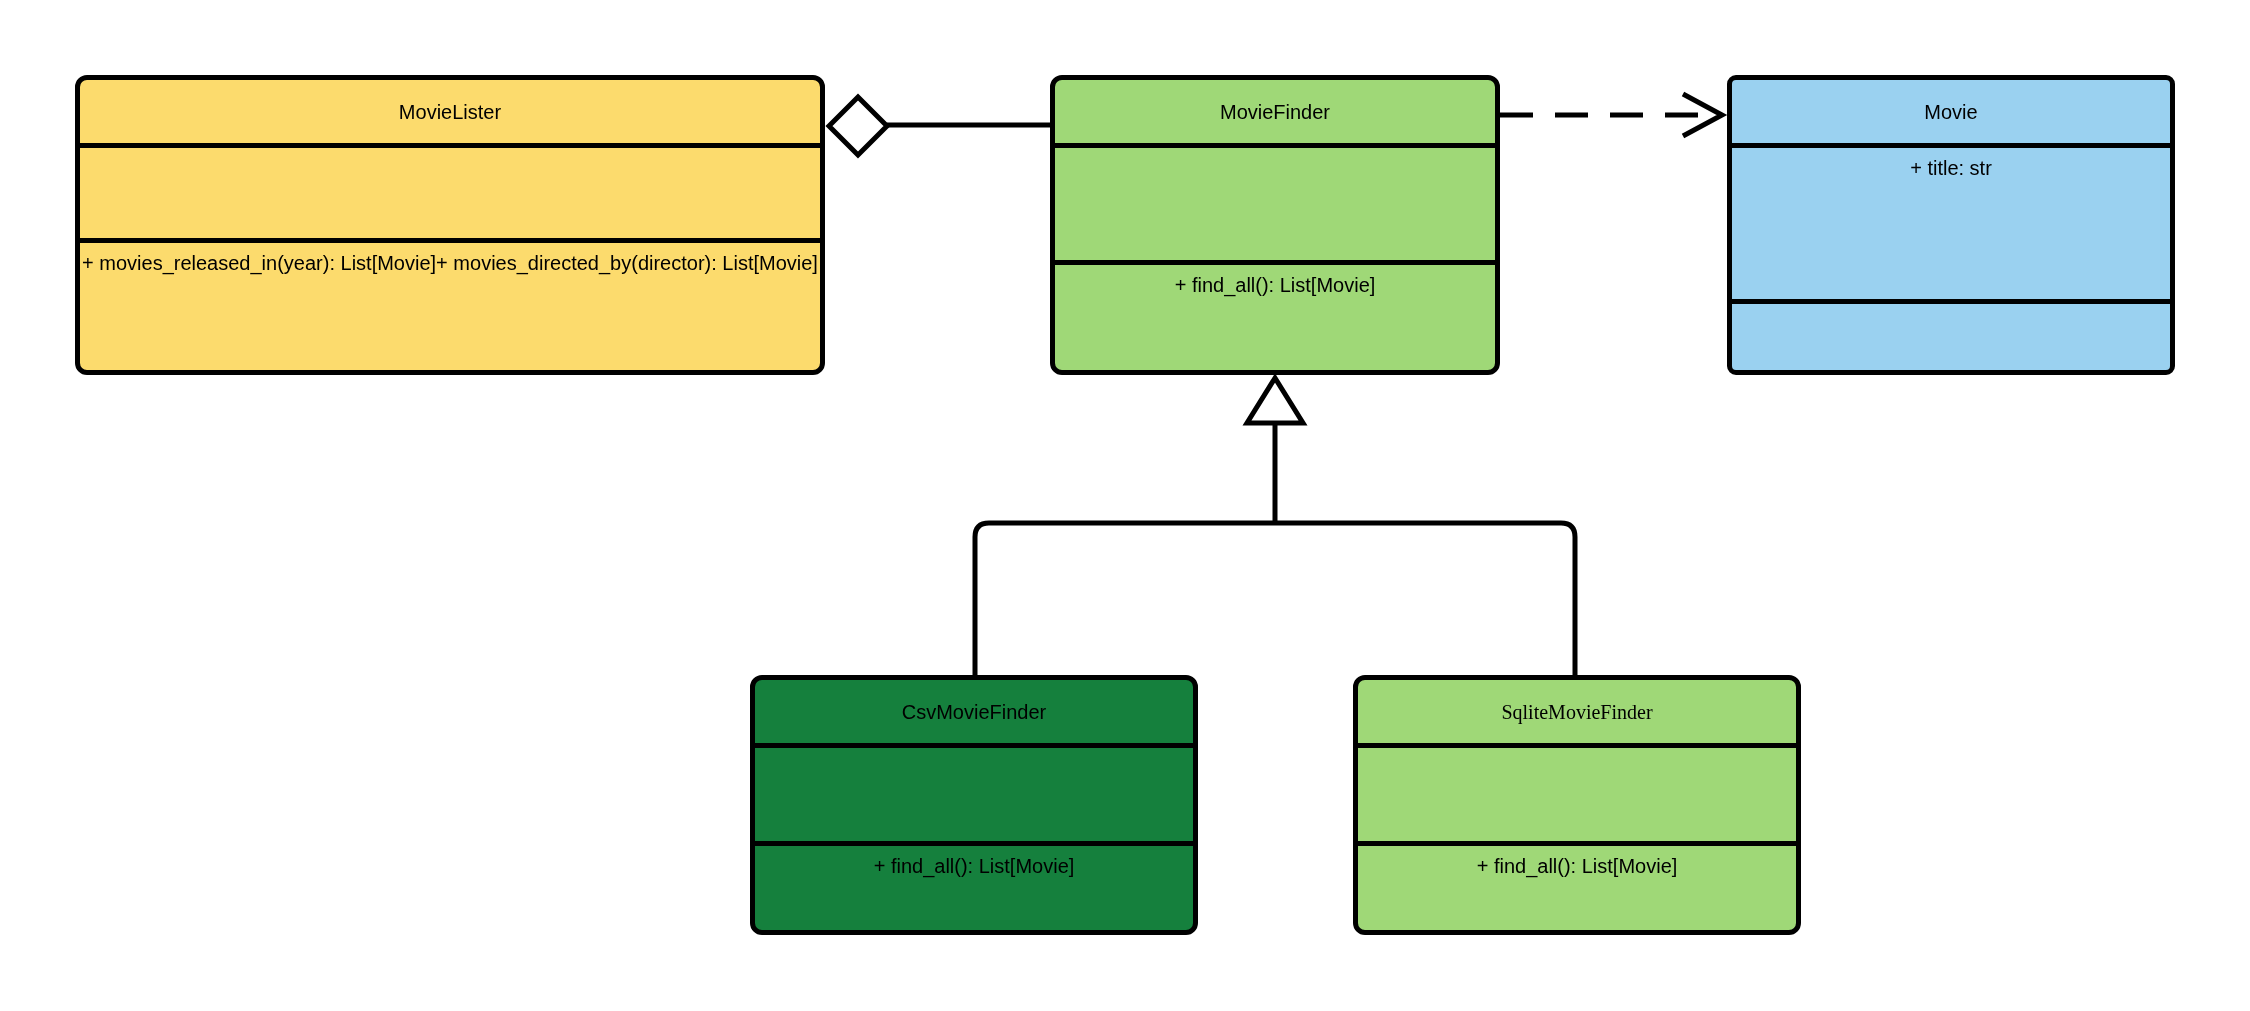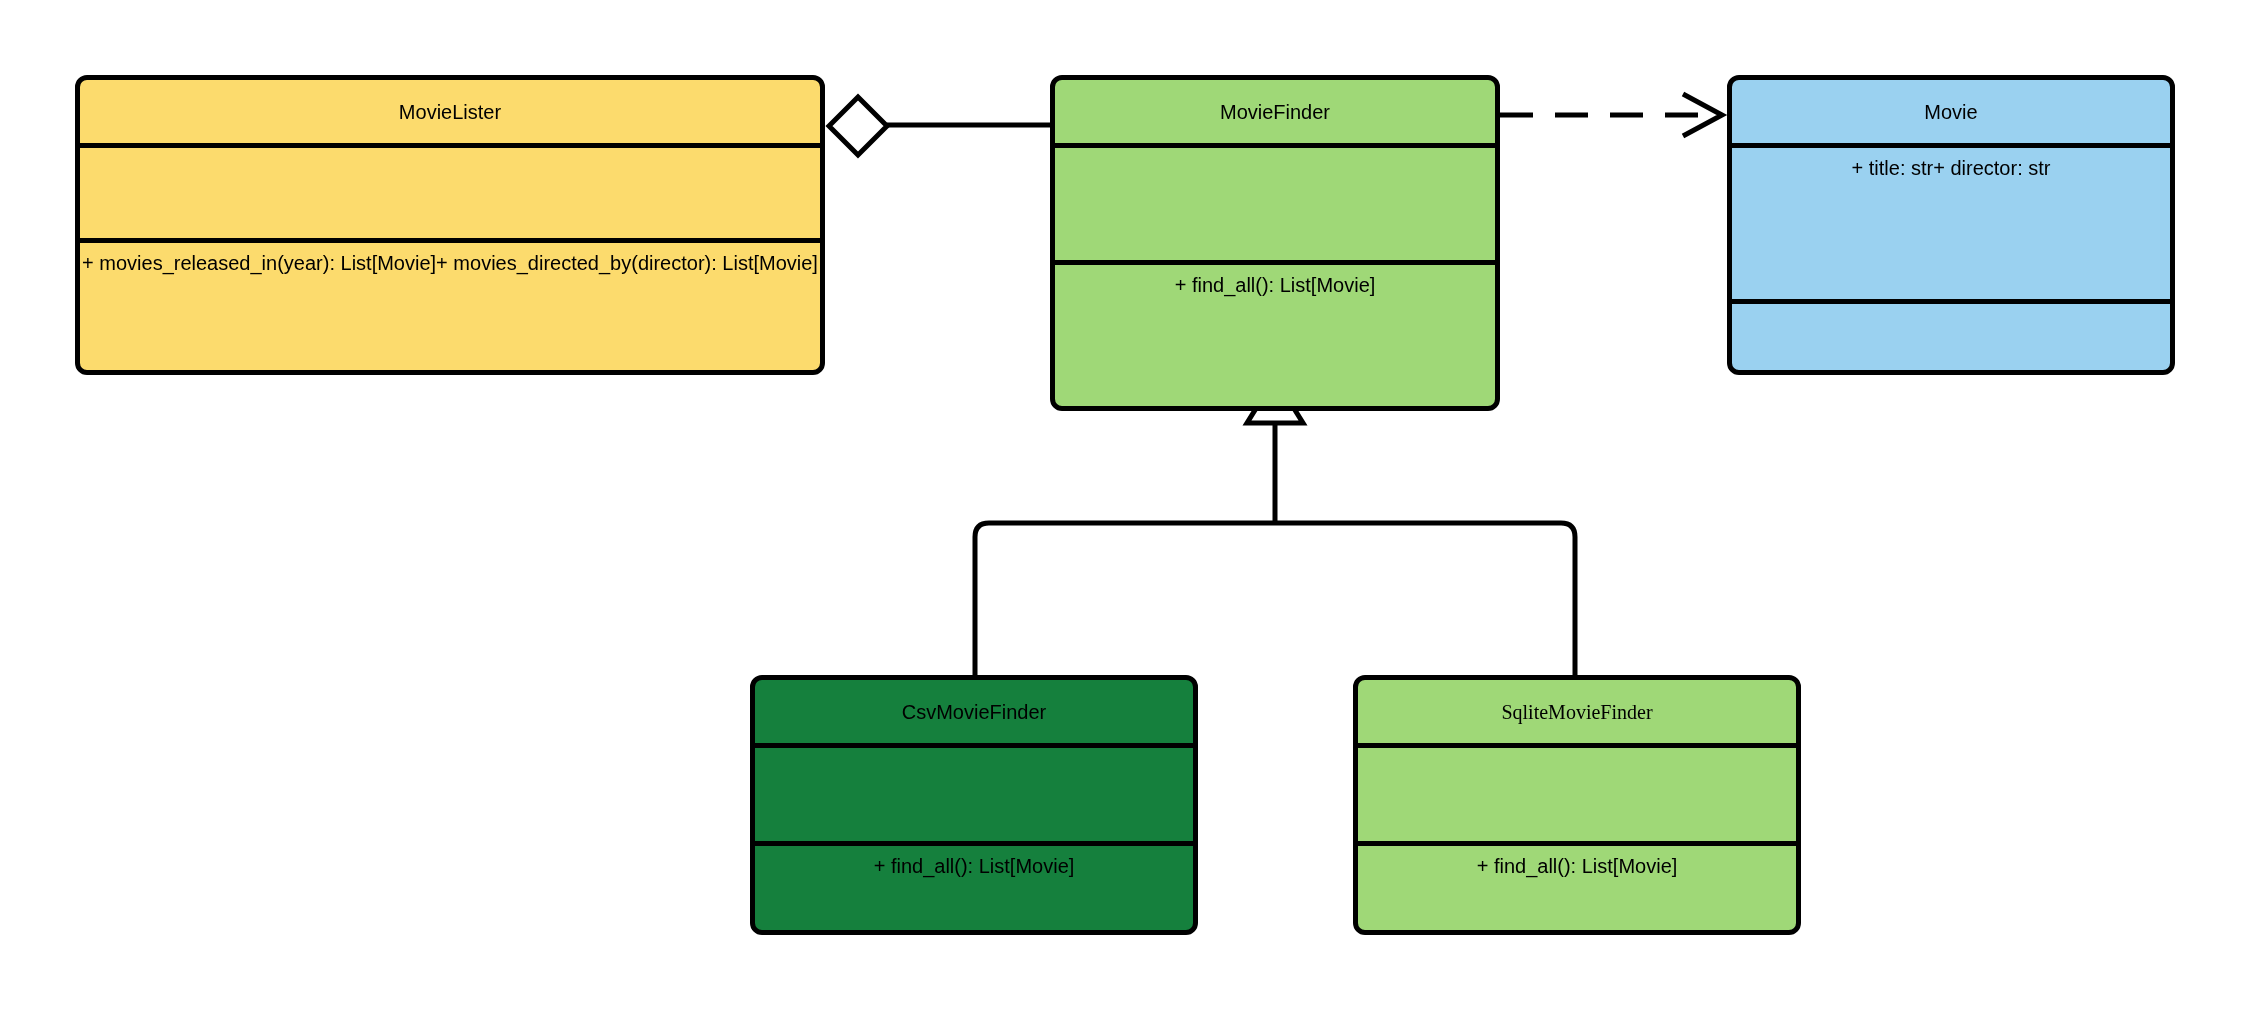--- a/index.html
+++ b/index.html
@@ -79,33 +79,32 @@
 
   <div class="uml-class" style="left: 75px; top: 75px; width: 750px; height: 300px; background: rgb(252, 219, 109);">
     <div class="uml-header" style="height:63px;">MovieLister</div>
     <div class="uml-compartment" style="height:95px;"></div>
     <div class="uml-compartment" style="height:132px;">
       <div class="uml-member">+ movies_released_in(year): List[Movie]</div>
       <div class="uml-member">+ movies_directed_by(director): List[Movie]</div>
     </div>
   </div>
 
-  <div class="uml-class" style="left: 1050px; top: 75px; width: 450px; height: 336px; background: rgb(159, 216, 119);">
+  <div class="uml-class" style="left: 1050px; top: 75px; width: 450px; height: 300px; background: rgb(159, 216, 119);">
     <div class="uml-header" style="height:63px;">MovieFinder</div>
     <div class="uml-compartment" style="height:117px;"></div>
     <div class="uml-compartment" style="height:110px;">
       <div class="uml-member">+ find_all(): List[Movie]</div>
     </div>
   </div>
 
-  <div class="uml-class" style="left: 1727px; top: 75px; width: 448px; height: 300px; background: rgb(154, 209, 240);">
+  <div class="uml-class" style="left: 1727px; top: 75px; width: 448px; height: 300px; background: rgb(154, 209, 240); border-radius: 9px;">
     <div class="uml-header" style="height:63px;">Movie</div>
     <div class="uml-compartment" style="height:156px;">
       <div class="uml-member">+ title: str</div>
-      <div class="uml-member">+ director: str</div>
     </div>
     <div class="uml-compartment" style="height:71px;"></div>
   </div>
 
   <div class="uml-class" style="left: 750px; top: 675px; width: 448px; height: 260px; background: #15803d;">
     <div class="uml-header" style="height:63px;">CsvMovieFinder</div>
     <div class="uml-compartment" style="height:98px;"></div>
     <div class="uml-compartment" style="height:89px;">
       <div class="uml-member">+ find_all(): List[Movie]</div>
     </div>

